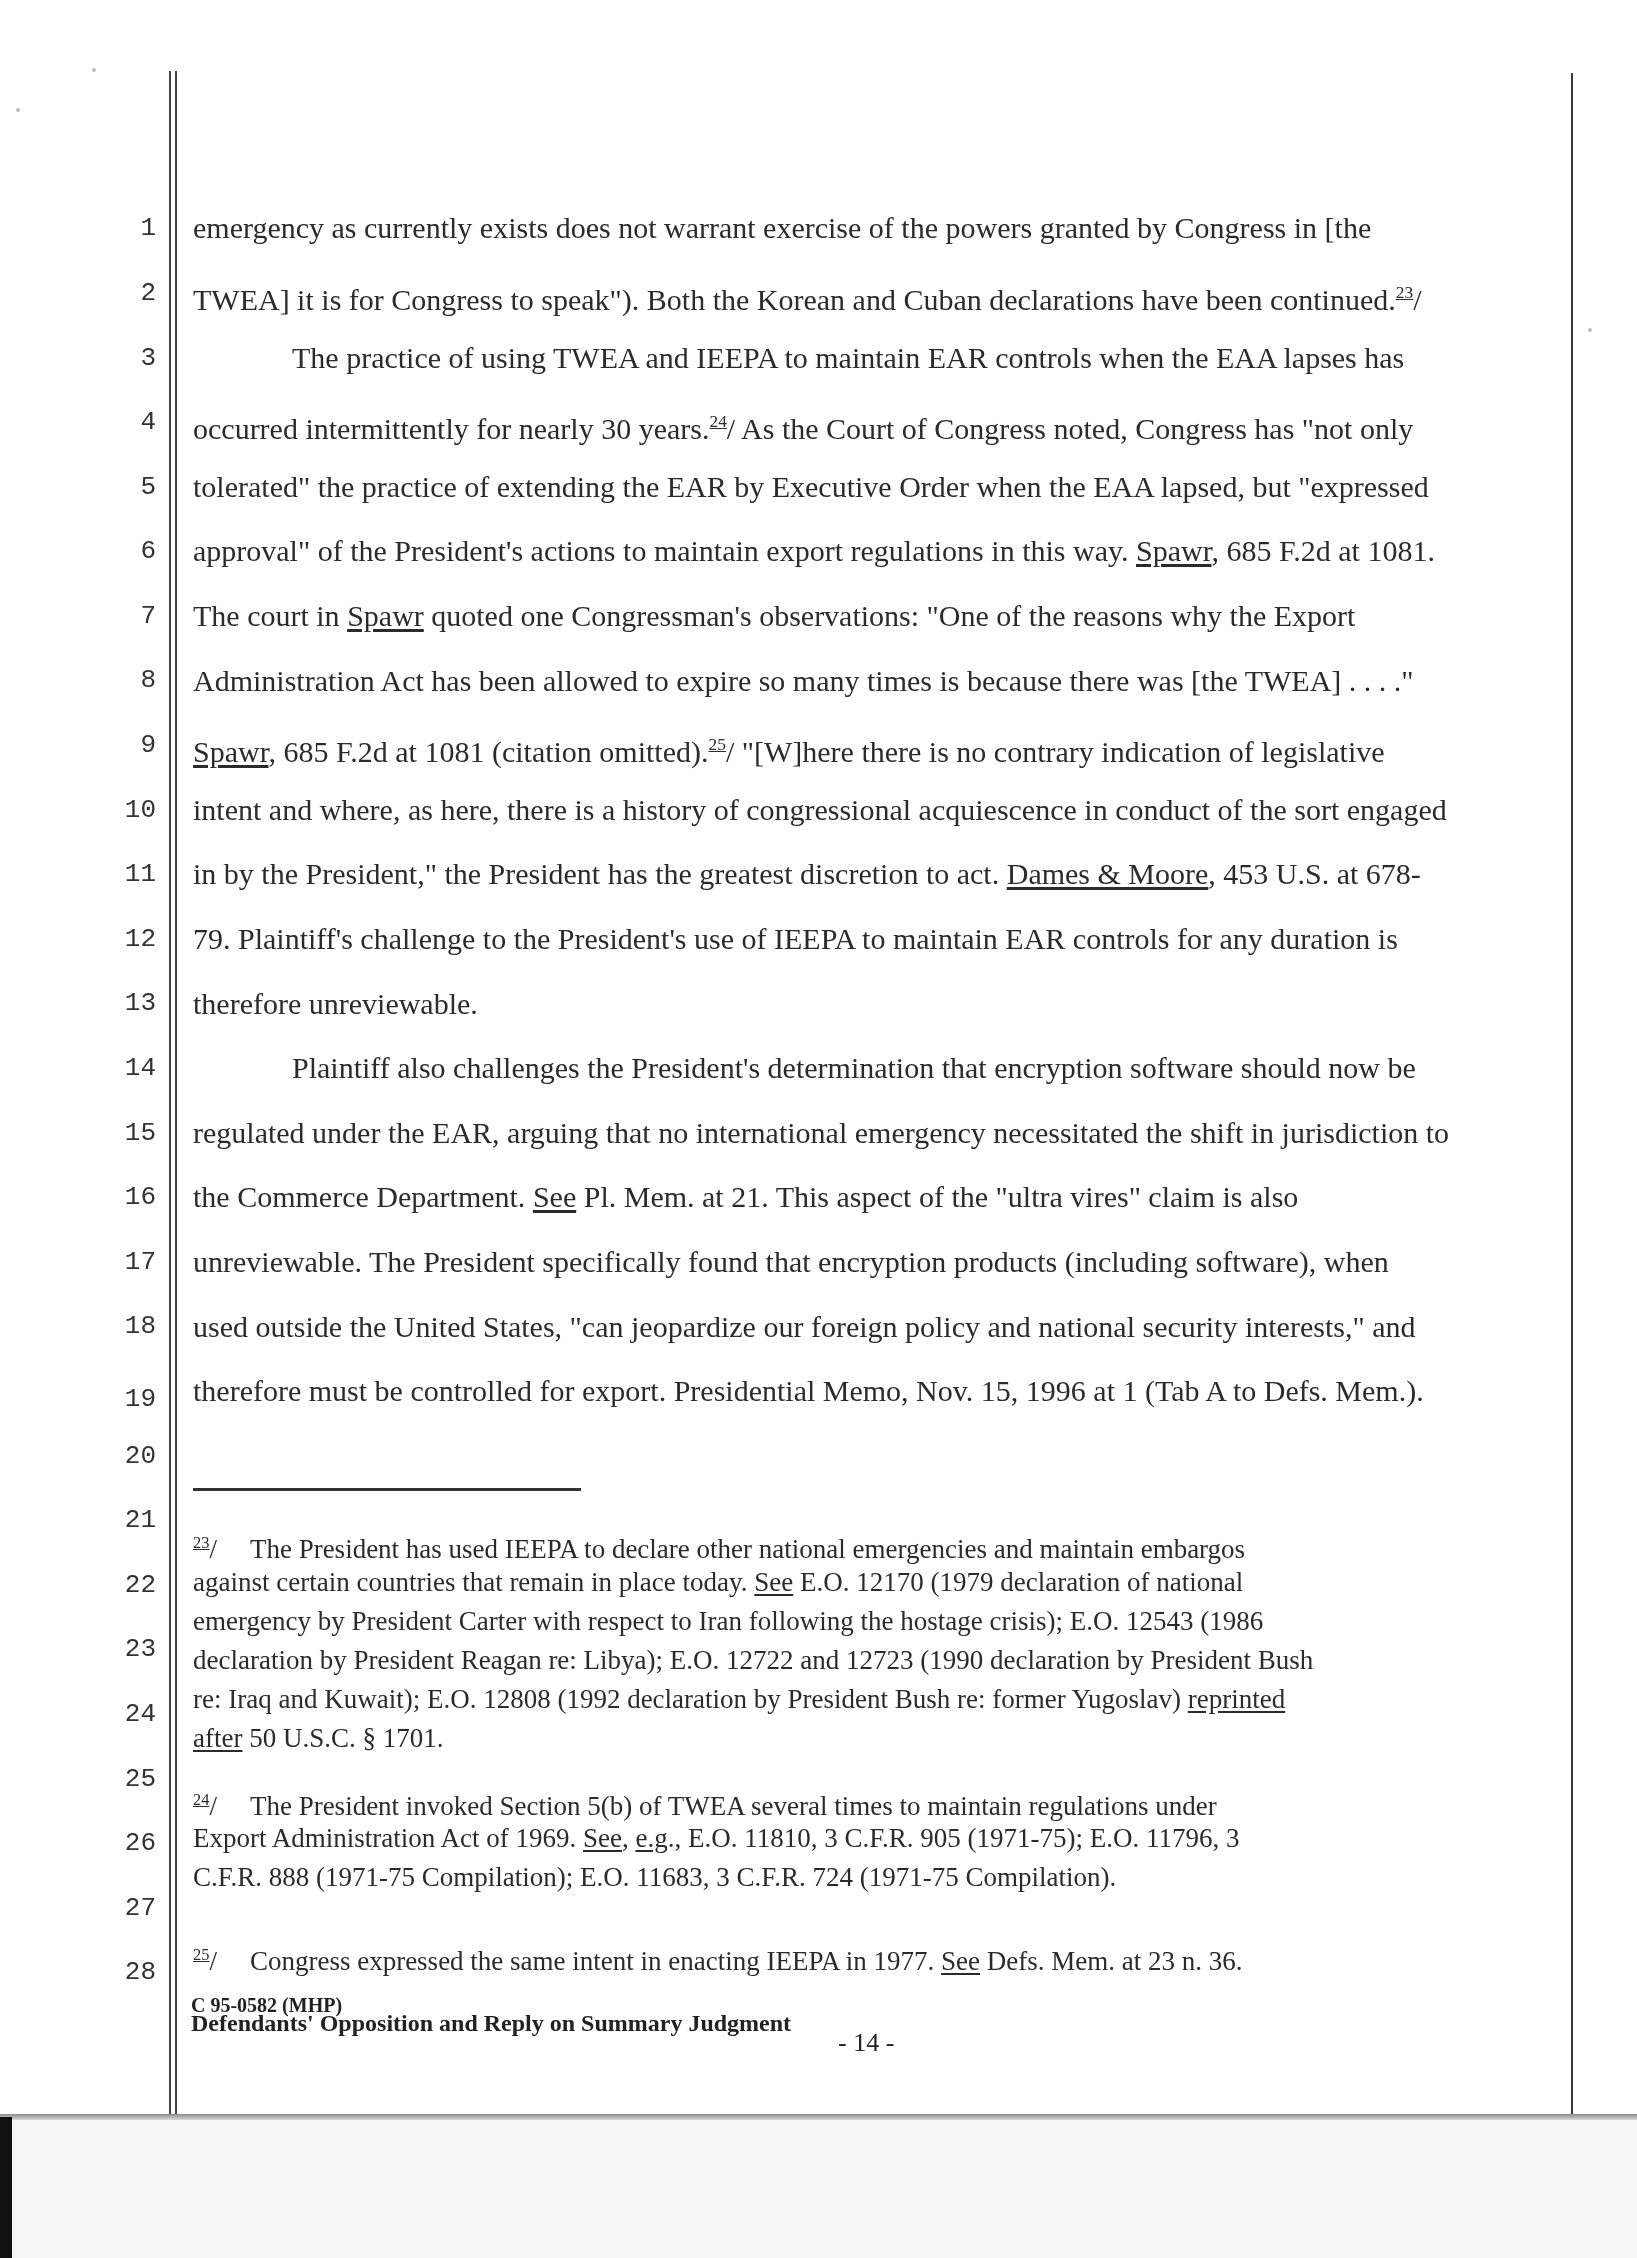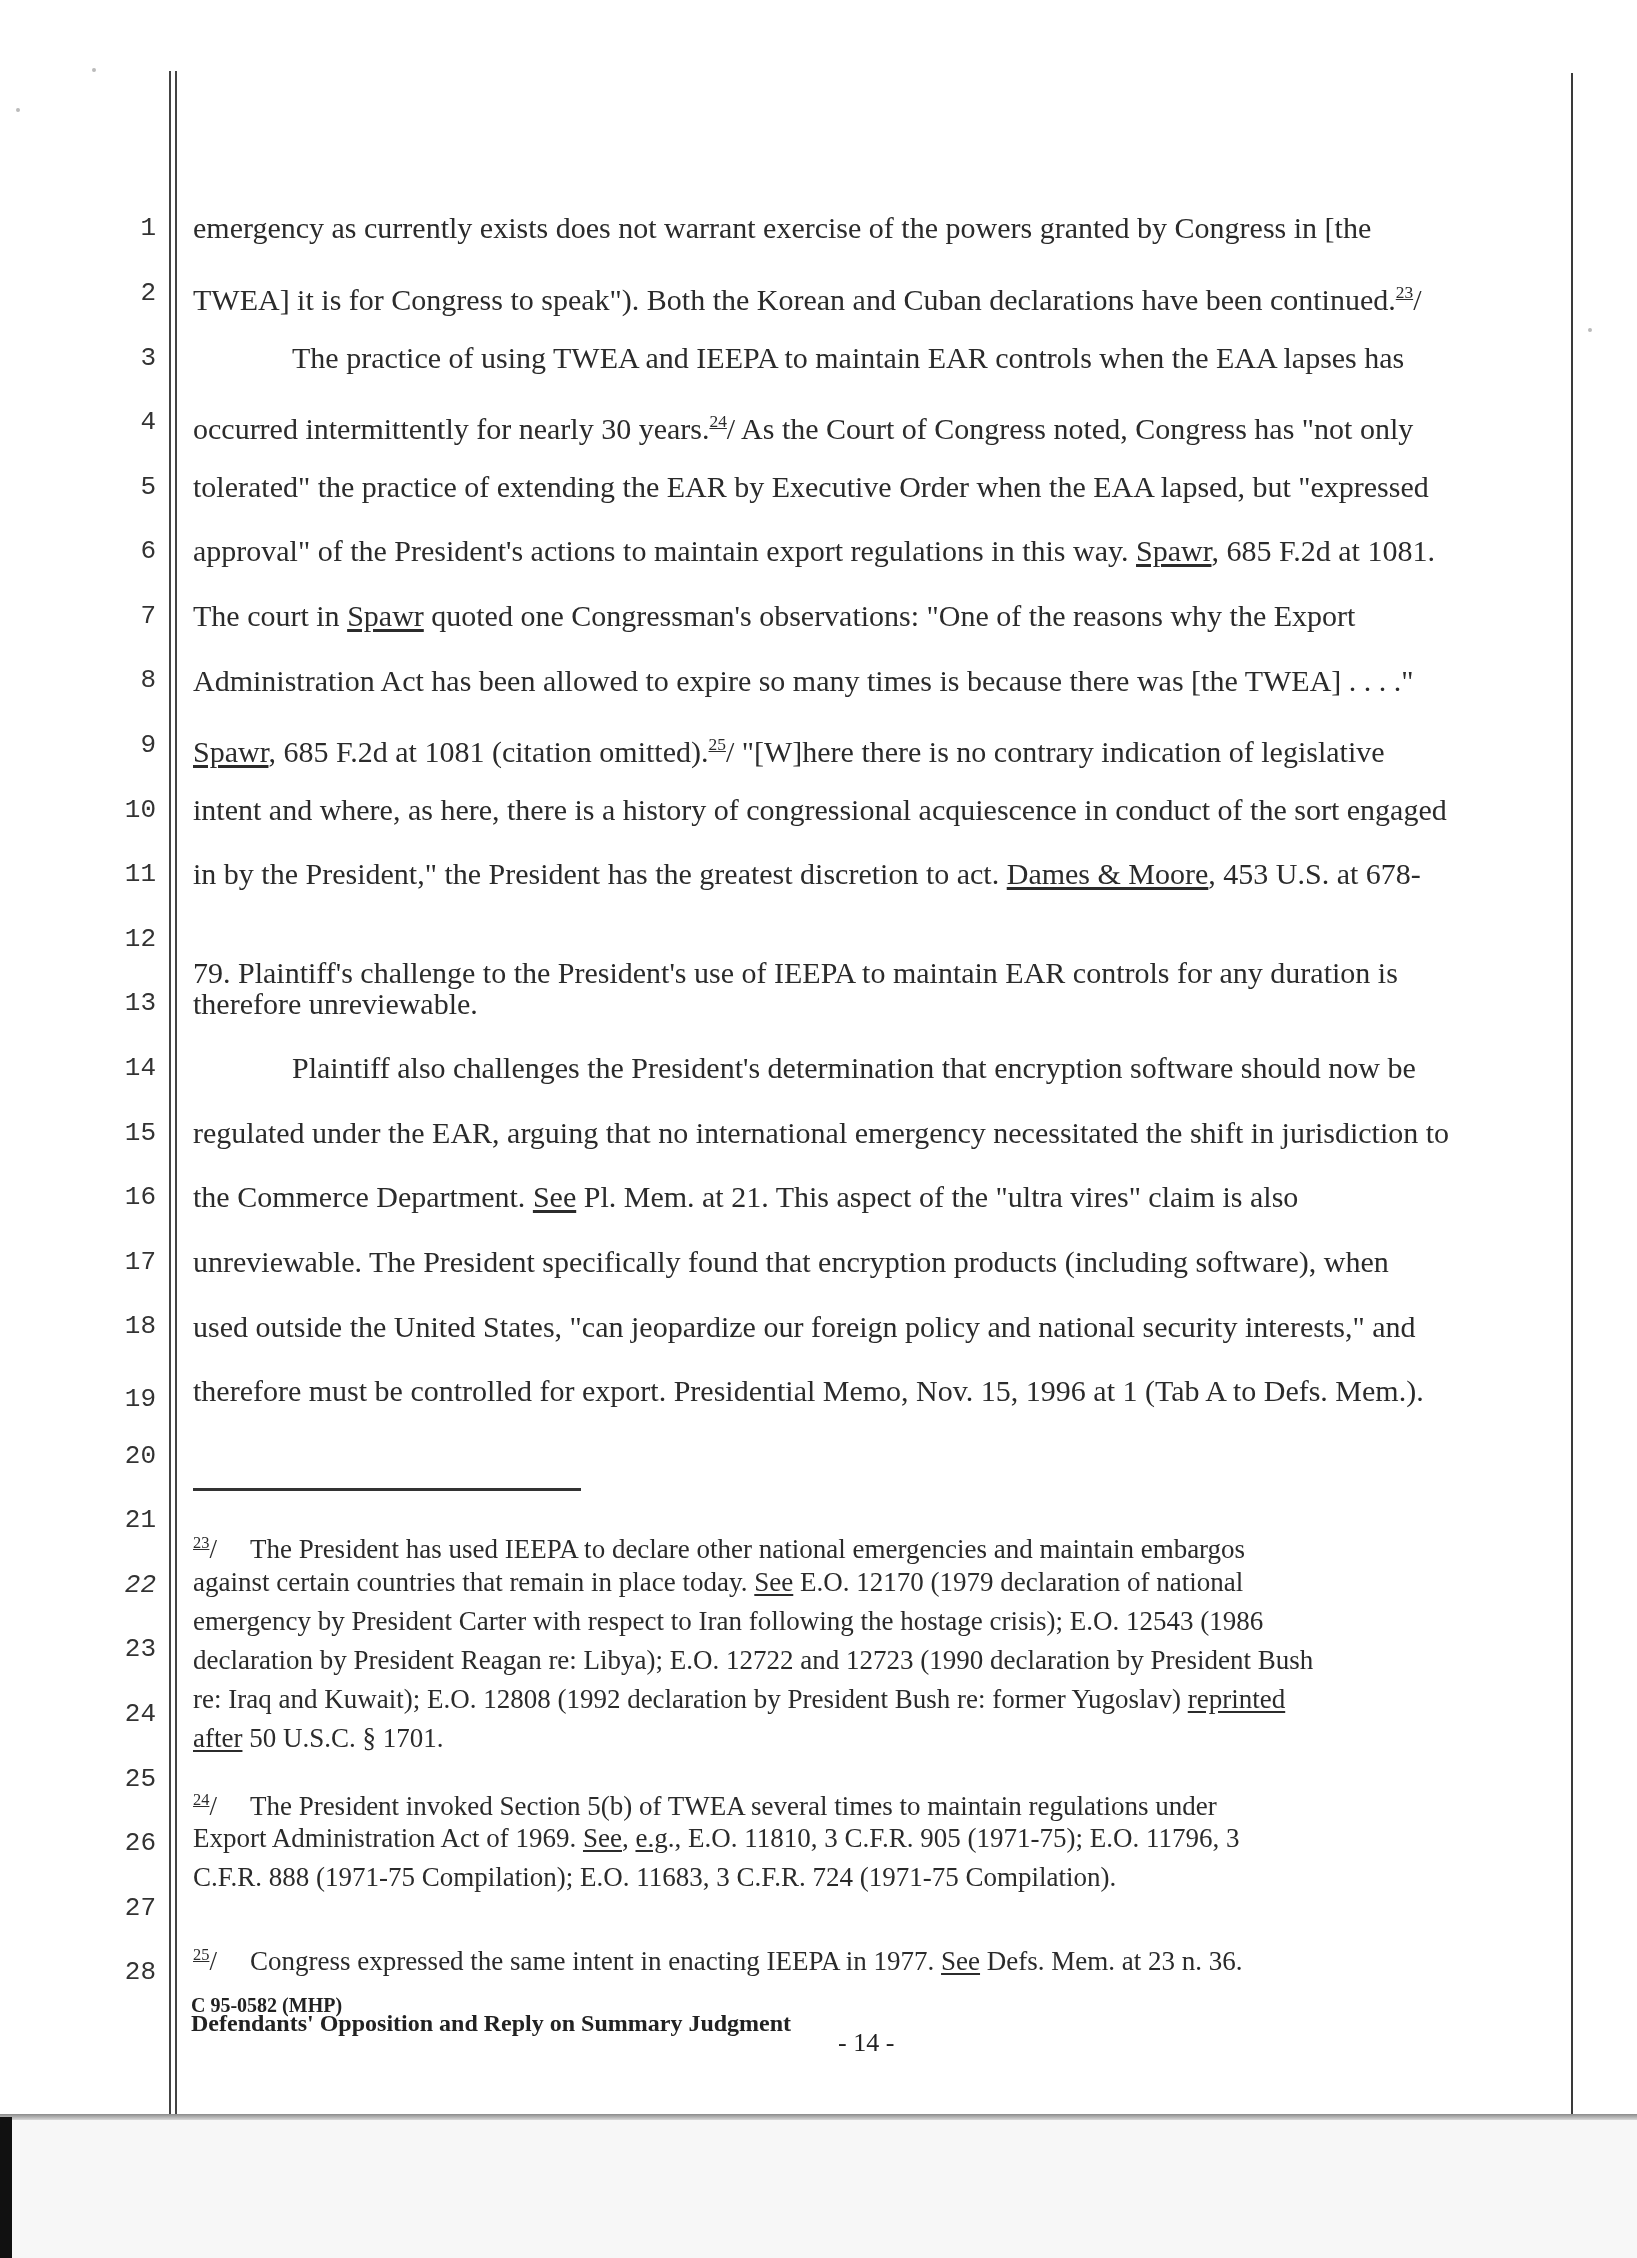--- a/index.html
+++ b/index.html
@@ -68,41 +68,41 @@
       <div class="linenum" style="top: 925px;">12</div>
       <div class="linenum" style="top: 989px;">13</div>
       <div class="linenum" style="top: 1054px;">14</div>
       <div class="linenum" style="top: 1119px;">15</div>
       <div class="linenum" style="top: 1183px;">16</div>
       <div class="linenum" style="top: 1248px;">17</div>
       <div class="linenum" style="top: 1312px;">18</div>
       <div class="linenum" style="top: 1377px; margin-top: 8px;">19</div>
       <div class="linenum" style="top: 1442px;">20</div>
       <div class="linenum" style="top: 1506px;">21</div>
-      <div class="linenum" style="top: 1571px; font-style: italic;">22</div>
+      <div class="linenum" style="top: 1571px;">22</div>
       <div class="linenum" style="top: 1635px;">23</div>
       <div class="linenum" style="top: 1700px;">24</div>
       <div class="linenum" style="top: 1765px;">25</div>
       <div class="linenum" style="top: 1829px;">26</div>
       <div class="linenum" style="top: 1894px;">27</div>
       <div class="linenum" style="top: 1958px;">28</div>
     </div>
   <div id="body-text">
       <div class="bodyline" style="top: 210px;"><span>emergency as currently exists does not warrant exercise of the powers granted by Congress in [the</span></div>
       <div class="bodyline" style="top: 275px;"><span>TWEA] it is for Congress to speak").  Both the Korean and Cuban declarations have been continued.</span><sup class="fn">23</sup><span>/</span></div>
       <div class="bodyline indent" style="top: 340px;"><span>The practice of using TWEA and IEEPA to maintain EAR controls when the EAA lapses has</span></div>
       <div class="bodyline" style="top: 404px;"><span>occurred intermittently for nearly 30 years.</span><sup class="fn">24</sup><span>/  As the Court of Congress noted, Congress has "not only</span></div>
       <div class="bodyline" style="top: 469px;"><span>tolerated" the practice of extending the EAR by Executive Order when the EAA lapsed, but "expressed</span></div>
       <div class="bodyline" style="top: 533px;"><span>approval" of the President's actions to maintain export regulations in this way.  </span><u>Spawr</u><span>, 685 F.2d at 1081.</span></div>
       <div class="bodyline" style="top: 598px;"><span>The court in </span><u>Spawr</u><span> quoted one Congressman's observations: "One of the reasons why the Export</span></div>
       <div class="bodyline" style="top: 663px;"><span>Administration Act has been allowed to expire so many times is because there was [the TWEA] . . . ."</span></div>
       <div class="bodyline" style="top: 727px;"><u>Spawr</u><span>, 685 F.2d at 1081 (citation omitted).</span><sup class="fn">25</sup><span>/  "[W]here there is no contrary indication of legislative</span></div>
       <div class="bodyline" style="top: 792px;"><span>intent and where, as here, there is a history of congressional acquiescence in conduct of the sort engaged</span></div>
       <div class="bodyline" style="top: 856px;"><span>in by the President," the President has the greatest discretion to act.  </span><u>Dames &amp; Moore</u><span>, 453 U.S. at 678-</span></div>
-      <div class="bodyline" style="top: 921px; margin-top: 34px;"><span>79.  Plaintiff's challenge to the President's use of IEEPA to maintain EAR controls for any duration  is</span></div>
+      <div class="bodyline" style="top: 921px;"><span>79.  Plaintiff's challenge to the President's use of IEEPA to maintain EAR controls for any duration  is</span></div>
       <div class="bodyline" style="top: 986px;"><span>therefore unreviewable.</span></div>
       <div class="bodyline indent" style="top: 1050px;"><span>Plaintiff also challenges the President's determination that encryption software should now be</span></div>
       <div class="bodyline" style="top: 1115px;"><span>regulated under the EAR, arguing that no international emergency necessitated the shift in jurisdiction to</span></div>
       <div class="bodyline" style="top: 1179px;"><span>the Commerce Department.  </span><u>See</u><span> Pl. Mem. at 21.  This aspect of the "ultra vires" claim is also</span></div>
       <div class="bodyline" style="top: 1244px;"><span>unreviewable.  The President specifically found that encryption products (including software), when</span></div>
       <div class="bodyline" style="top: 1309px;"><span>used outside the United States, "can jeopardize our foreign policy and national security interests," and</span></div>
       <div class="bodyline" style="top: 1373px;"><span>therefore must be controlled for export.  Presidential Memo, Nov. 15, 1996 at 1 (Tab A to Defs. Mem.).</span></div>
     </div>
 
   <div class="sep"></div>

